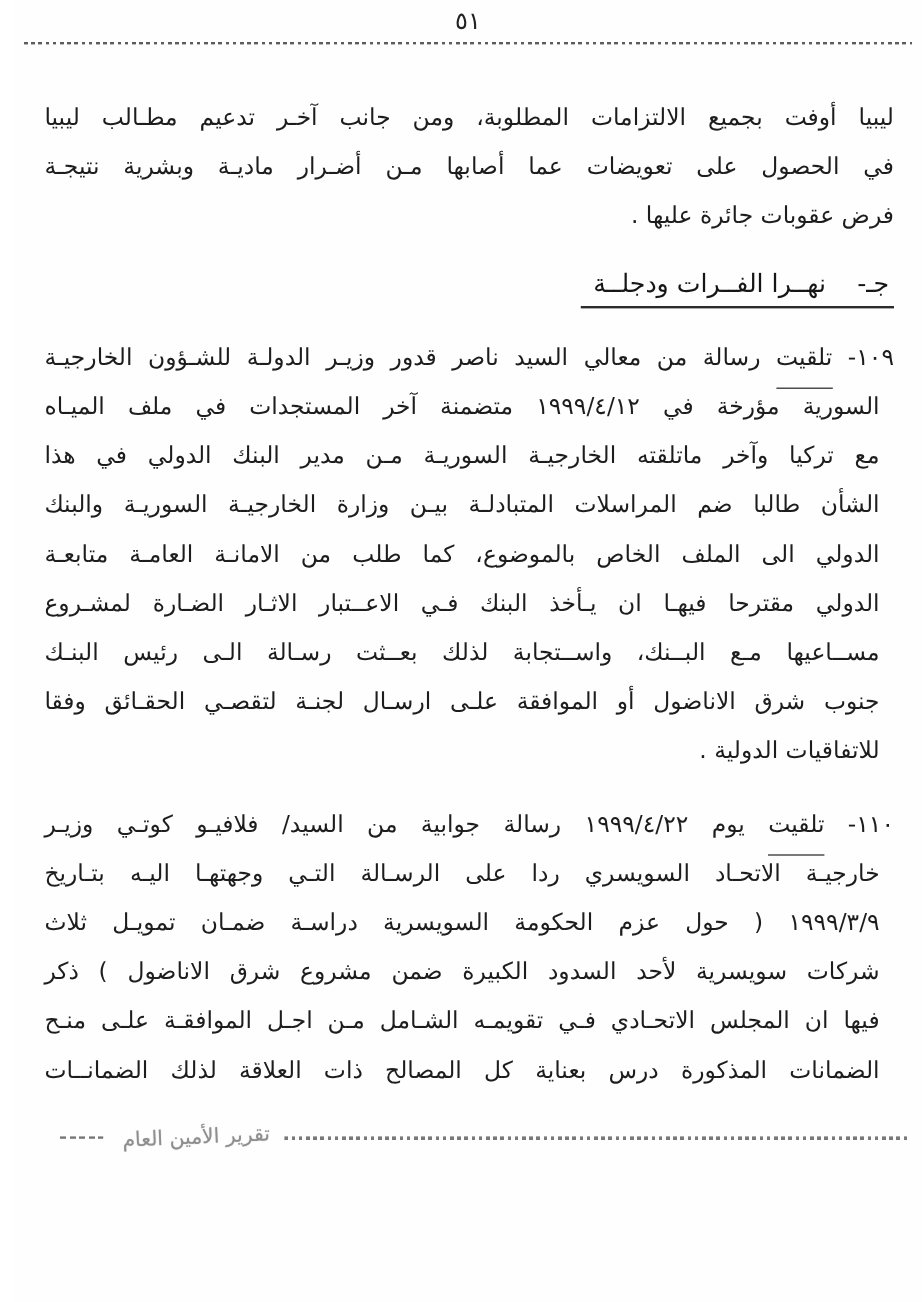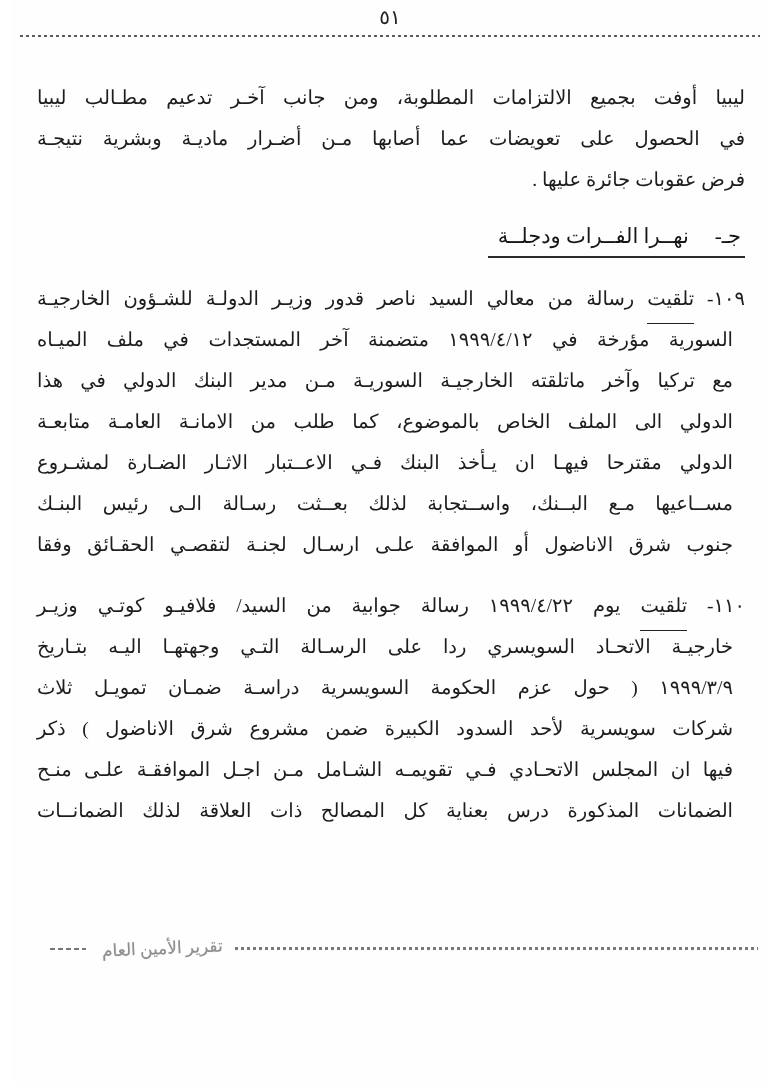--- a/index.html
+++ b/index.html
@@ -3,21 +3,21 @@
 <meta charset="utf-8">
 <style>
   html, body { margin:0; padding:0; }
   body {
     width:768px; height:1085px;
     background:#ffffff;
     font-family:"DejaVu Sans", sans-serif;
     color:#1d1d1d;
     direction:rtl;
   }
-  .page { position:relative; width:756px; height:1085px; overflow:hidden; background:#fefefe;font-family:Liberation Serif, serif; }
+  .page { position:relative; width:756px; height:1085px; overflow:hidden; background:#fefefe; }
 
   .pageno {
     padding-top:5px;
     text-align:center;
     font-size:20px;
     letter-spacing:9px;
     color:#222;
   }
   .rule-top {
     height:2px;
@@ -99,24 +99,26 @@
     <div class="heading">
       <span>جـ-</span>
       <span>نهــرا الفــرات ودجلــة</span>
     </div>
   </div>
 
   <div class="block para para109">
     <div class="jline first"><span class="num">١٠٩-</span> <span class="u">تلقيت</span> <span>رسالة من معالي السيد ناصر قدور وزيـر الدولـة للشـؤون الخارجيـة</span></div>
     <div class="jline cont">السورية مؤرخة في ١٩٩٩/٤/١٢ متضمنة آخر المستجدات في ملف الميـاه</div>
     <div class="jline cont">مع تركيا وآخر ماتلقته الخارجيـة السوريـة مـن مدير البنك الدولي في هذا</div>
+    <div class="jline cont">الشأن طالبا ضم المراسلات المتبادلـة بيـن وزارة الخارجيـة السوريـة والبنك</div>
     <div class="jline cont">الدولي الى الملف الخاص بالموضوع، كما طلب من الامانـة العامـة متابعـة</div>
     <div class="jline cont">الدولي مقترحا فيهـا ان يـأخذ البنك فـي الاعــتبار الاثـار الضـارة لمشـروع</div>
     <div class="jline cont">مســاعيها مـع البــنك، واســتجابة لذلك بعــثت رسـالة الـى رئيس البنـك</div>
     <div class="jline cont">جنوب شرق الاناضول أو الموافقة علـى ارسـال لجنـة لتقصـي الحقـائق وفقا</div>
+    <div class="jline cont last">للاتفاقيات الدولية .</div>
   </div>
 
   <div class="block para para110">
     <div class="jline first"><span class="num">١١٠-</span> <span class="u">تلقيت</span> <span>يوم ١٩٩٩/٤/٢٢ رسالة جوابية من السيد/ فلافيـو كوتـي وزيـر</span></div>
     <div class="jline cont">خارجيـة الاتحـاد السويسري ردا على الرسـالة التـي وجهتهـا اليـه بتـاريخ</div>
     <div class="jline cont">١٩٩٩/٣/٩ ( حول عزم الحكومة السويسرية دراسـة ضمـان تمويـل ثلاث</div>
     <div class="jline cont">شركات سويسرية لأحد السدود الكبيرة ضمن مشروع شرق الاناضول ) ذكر</div>
     <div class="jline cont">فيها ان المجلس الاتحـادي فـي تقويمـه الشـامل مـن اجـل الموافقـة علـى منـح</div>
     <div class="jline cont">الضمانات المذكورة درس بعناية كل المصالح ذات العلاقة لذلك الضمانــات</div>
   </div>

